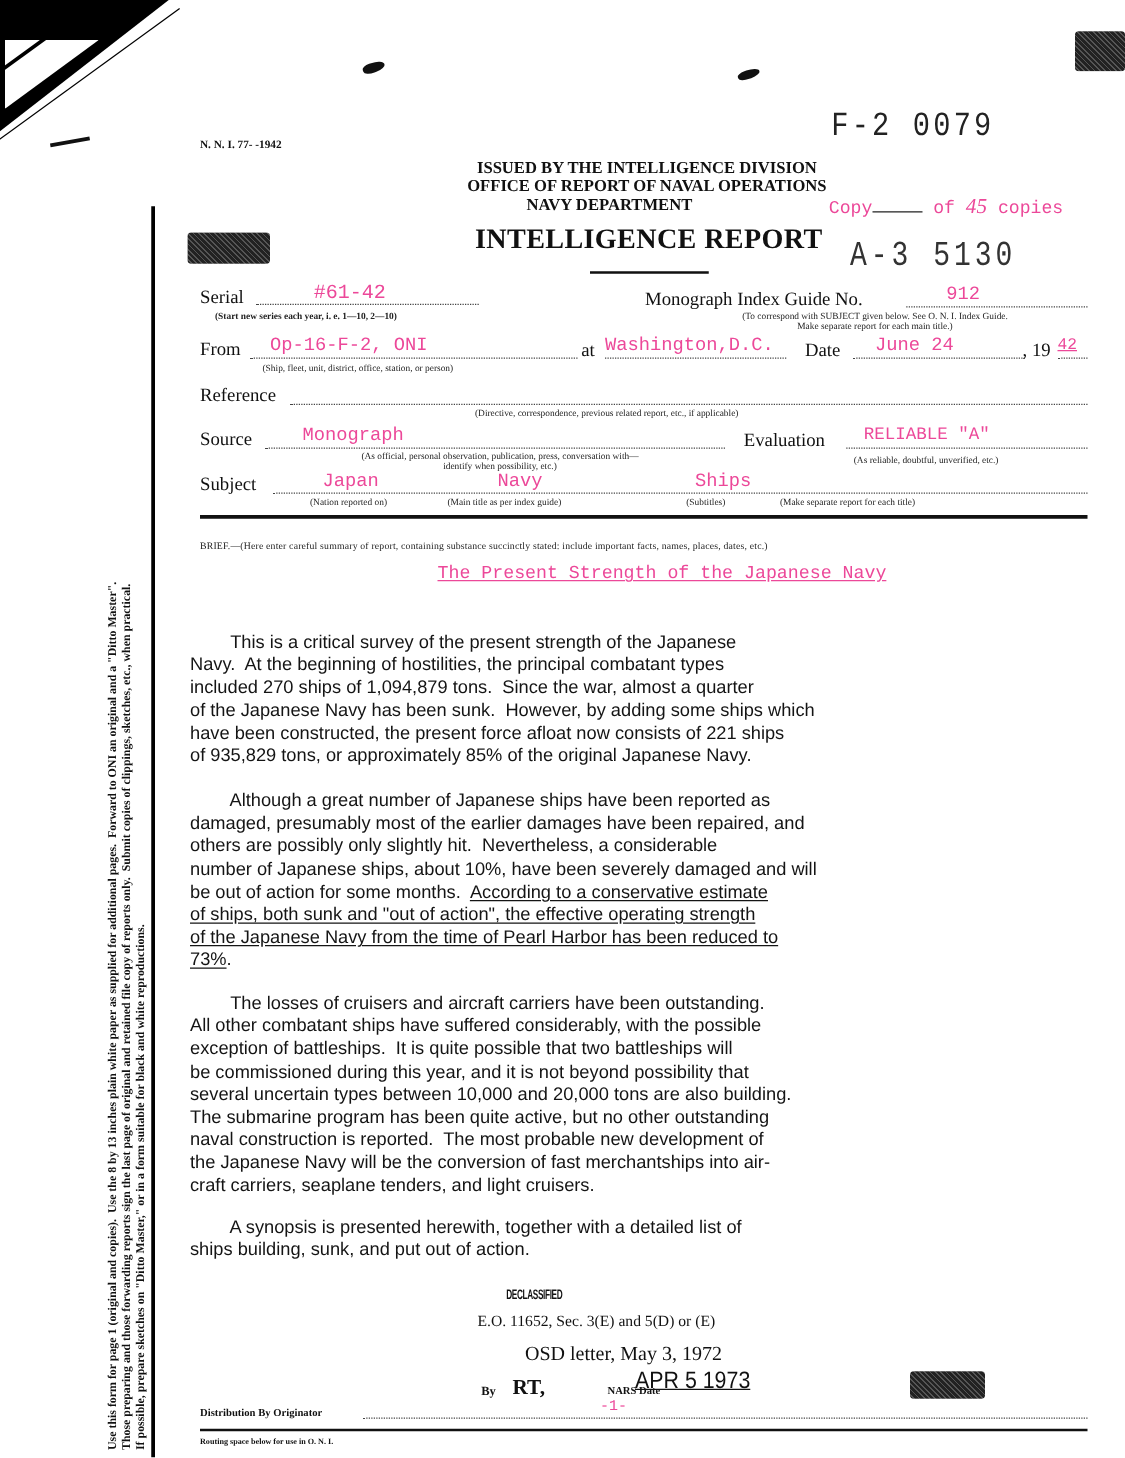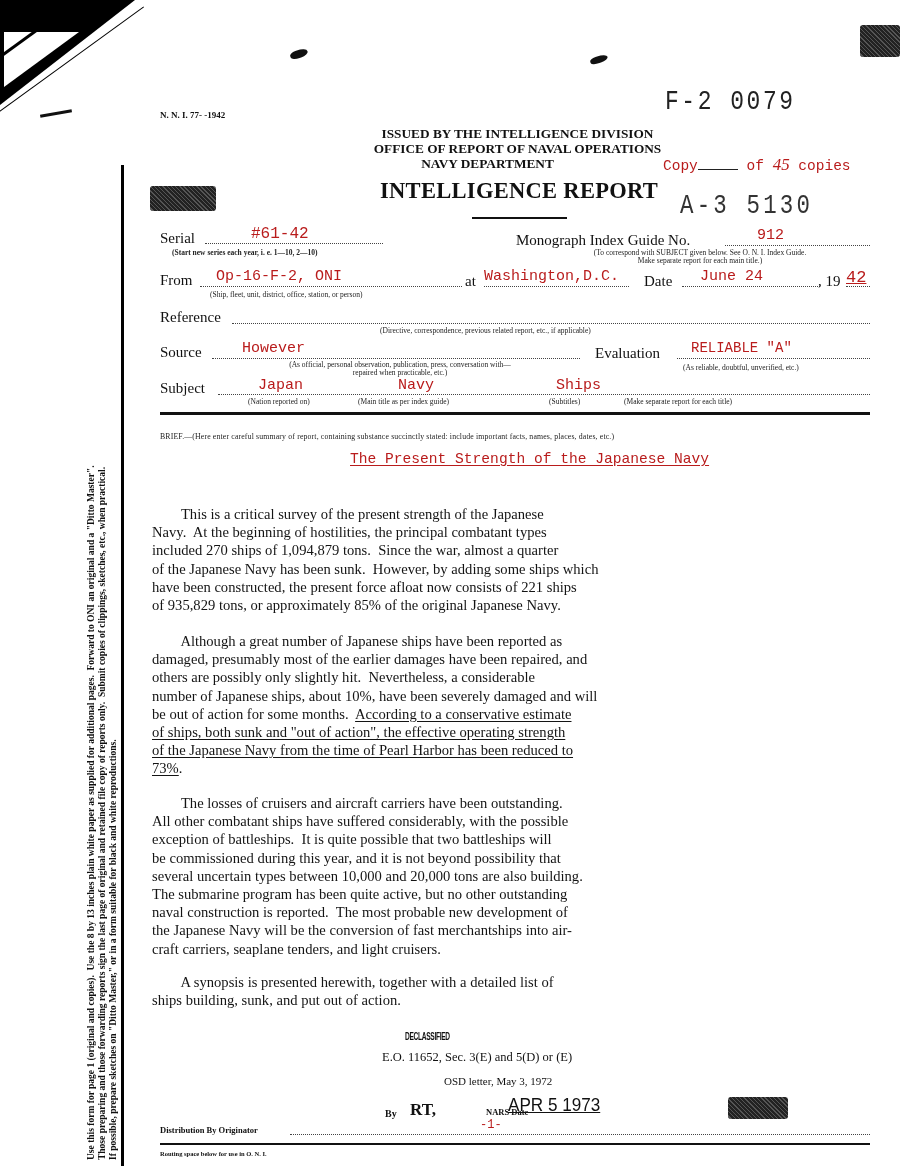--- a/index.html
+++ b/index.html
@@ -3,21 +3,21 @@
   <meta charset="utf-8">
   <style>
     html, body { margin: 0; padding: 0; }
     body {
       width: 900px; height: 1166px; position: relative; overflow: hidden;
       background: #ffffff; color: #111;
       font-family: "Liberation Serif", serif;
     }
     .abs { position: absolute; }
     .serif-b { font-family: "Liberation Serif", serif; font-weight: bold; }
-    .type { font-family: "Liberation Mono", "DejaVu Sans Mono", monospace; color: #b91c1c; }
+    .type { font-family: "Liberation Mono", "DejaVu Sans Mono", monospace; color: #ec4899; }
     .small { font-family: "Liberation Serif", serif; font-size: 7.5px; color: #222; }
     .label { font-family: "Liberation Serif", serif; font-size: 15px; color: #111; }
     .dotline { border-bottom: 1px dotted #444; }
     .stamp { font-family: "Liberation Mono", monospace; color: #222; letter-spacing: 2px; }
 
     
     .corner-tri {
       position: absolute; left: 0; top: 0; width: 0; height: 0;
       border-top: 105px solid #000; border-right: 135px solid transparent;
     }
@@ -45,21 +45,21 @@
       transform: rotate(-90deg); transform-origin: left top;
       font-family: "Liberation Serif", serif; font-weight: bold; font-size: 9.5px; line-height: 11px; color: #111;
       white-space: nowrap;
     }
 
     .hrule-thick { position: absolute; left: 160px; height: 3px; background: #111; }
     .hrule-thin { position: absolute; left: 160px; height: 1px; background: #111; }
 
     .body-text {
       position: absolute; left: 152px; width: 670px;
-      font-family: Liberation Serif, serif;
+      font-family: Liberation Sans, sans-serif;
       font-size: 14.6px; line-height: 18.2px; color: #141414; white-space: pre;
     }
     .u { text-decoration: underline; text-underline-offset: 2px; }
   </style>
 </head>
 <body>
 
 <div class="corner-tri"></div>
 <div class="corner-white"></div>
 <div class="corner-stripe"></div>
@@ -120,37 +120,37 @@
 <div class="abs small" style="left:210px;top:290px;">(Ship, fleet, unit, district, office, station, or person)</div>
 <div class="abs label" style="left:465px;top:273px;">at</div>
 <div class="abs dotline type" style="left:484px;top:268px;width:145px;height:18px;font-size:15px;">
   <span>Washington,D.C.</span>
 </div>
 <div class="abs label" style="left:644px;top:273px;">Date</div>
 <div class="abs dotline type" style="left:682px;top:268px;width:138px;height:18px;font-size:15px;">
   <span style="margin-left:18px;">June 24</span>
 </div>
 <div class="abs label" style="left:818px;top:273px;">, 19</div>
-<div class="abs dotline type" style="left:846px;top:268px;width:24px;height:18px;font-size:17px;text-decoration:underline;">
+<div class="abs dotline type" style="left:846px;top:268px;width:24px;height:18px;font-size:13px;text-decoration:underline;">
   <span>42</span>
 </div>
 
 <div class="abs label" style="left:160px;top:309px;">Reference</div>
 <div class="abs dotline" style="left:232px;top:306px;width:638px;height:17px;">
   <span></span>
 </div>
 <div class="abs small" style="left:380px;top:326px;">(Directive, correspondence, previous related report, etc., if applicable)</div>
 
 <div class="abs label" style="left:160px;top:344px;">Source</div>
 <div class="abs dotline type" style="left:212px;top:340px;width:368px;height:18px;font-size:15px;">
-  <span style="margin-left:30px;">However</span>
+  <span style="margin-left:30px;">Monograph</span>
 </div>
 <div class="abs small" style="left:220px;top:361px;width:360px;text-align:center;line-height:8px;">
   <div>(As official, personal observation, publication, press, conversation with—</div>
-  <div>repaired when practicable, etc.)</div>
+  <div>identify when possibility, etc.)</div>
 </div>
 <div class="abs label" style="left:595px;top:345px;">Evaluation</div>
 <div class="abs dotline type" style="left:677px;top:340px;width:193px;height:18px;font-size:14px;">
   <span style="margin-left:14px;">RELIABLE "A"</span>
 </div>
 <div class="abs small" style="left:683px;top:363px;">(As reliable, doubtful, unverified, etc.)</div>
 
 <div class="abs label" style="left:160px;top:380px;font-family:Liberation Serif, serif;">Subject</div>
 <div class="abs dotline" style="left:218px;top:376px;width:652px;height:18px;"></div>
 <div class="abs type" style="left:258px;top:377px;font-size:15px;">Japan</div>
@@ -190,21 +190,21 @@
 The submarine program has been quite active, but no other outstanding
 naval construction is reported.  The most probable new development of
 the Japanese Navy will be the conversion of fast merchantships into air-
 craft carriers, seaplane tenders, and light cruisers.</div>
 
 <div class="body-text" style="top:973px;">        A synopsis is presented herewith, together with a detailed list of
 ships building, sunk, and put out of action.</div>
 
 <div class="abs" style="left:405px;top:1030px;font-family:'Liberation Sans',sans-serif;font-weight:bold;font-size:11px;transform:scaleX(0.6);transform-origin:left;letter-spacing:-0.5px;">DECLASSIFIED</div>
 <div class="abs" style="left:382px;top:1050px;font-size:12.5px;font-family:'Liberation Serif',serif;">E.O. 11652, Sec. 3(E) and 5(D) or (E)</div>
-<div class="abs" style="left:444px;top:1075px;font-size:11px;font-family:'Liberation Serif',serif;">OSD letter, May 3, 1972</div>
+<div class="abs" style="left:420px;top:1075px;font-size:16px;font-family:'Liberation Serif',serif;">OSD letter, May 3, 1972</div>
 <div class="abs serif-b" style="left:385px;top:1108px;font-size:10px;">By</div>
 <div class="abs serif-b" style="left:410px;top:1100px;font-size:17px;">RT,</div>
 <div class="abs serif-b" style="left:462px;top:1107px;font-size:8.5px;padding-left:24px;">NARS Date</div>
 <div class="abs" style="left:508px;top:1094px;font-family:'Liberation Sans',sans-serif;font-size:19px;transform:scaleX(0.9);transform-origin:left;color:#111;">
   <span style="text-decoration:underline;">APR  5 1973</span>
 </div>
 <div class="abs type" style="left:480px;top:1118px;font-size:12px;">-1-</div>
 <div class="redact" style="left:728px;top:1097px;width:60px;height:22px;"></div>
 
 <div class="abs serif-b" style="left:160px;top:1125px;font-size:8.5px;">Distribution By Originator</div>

